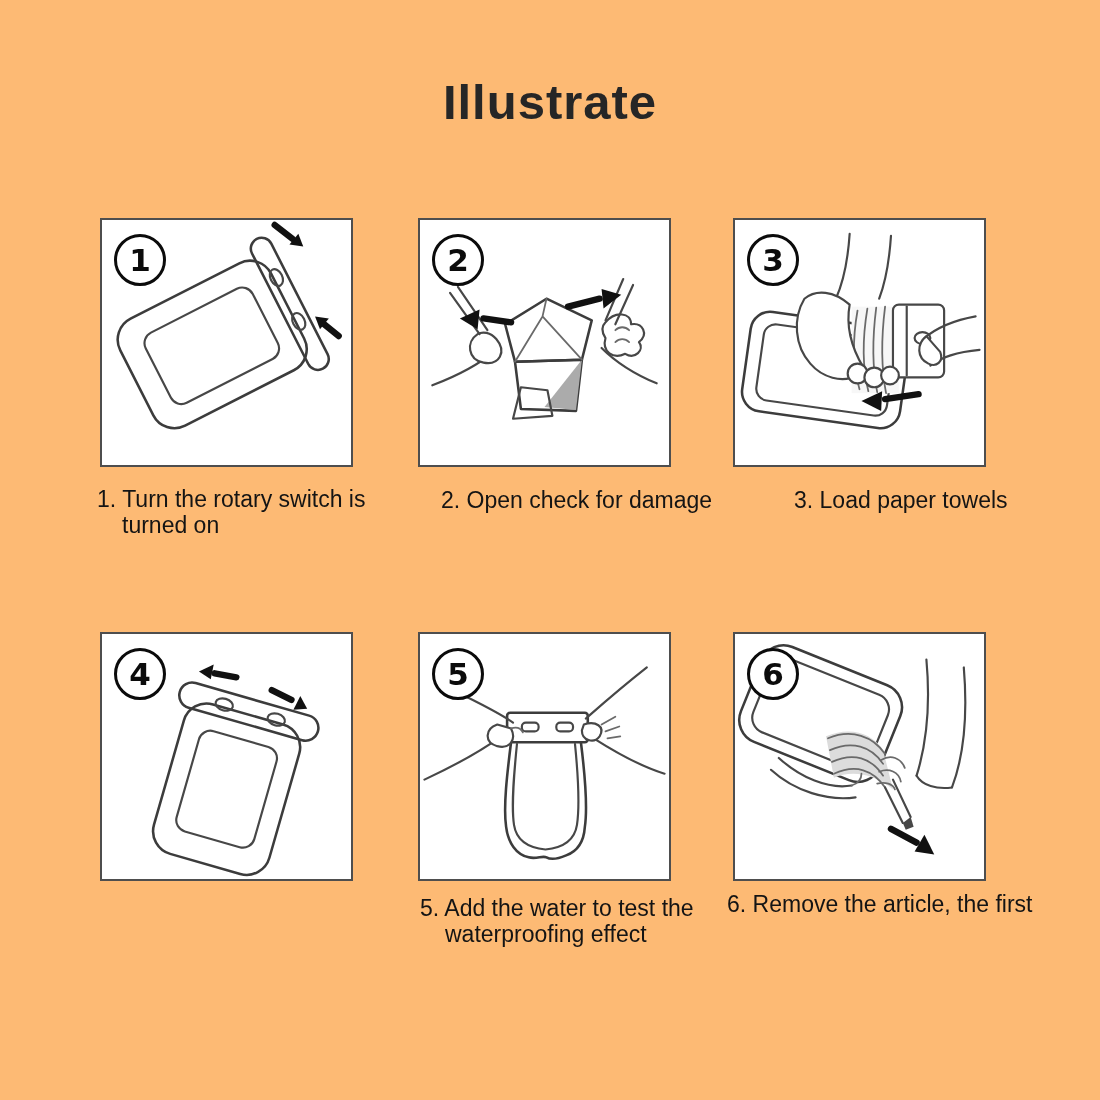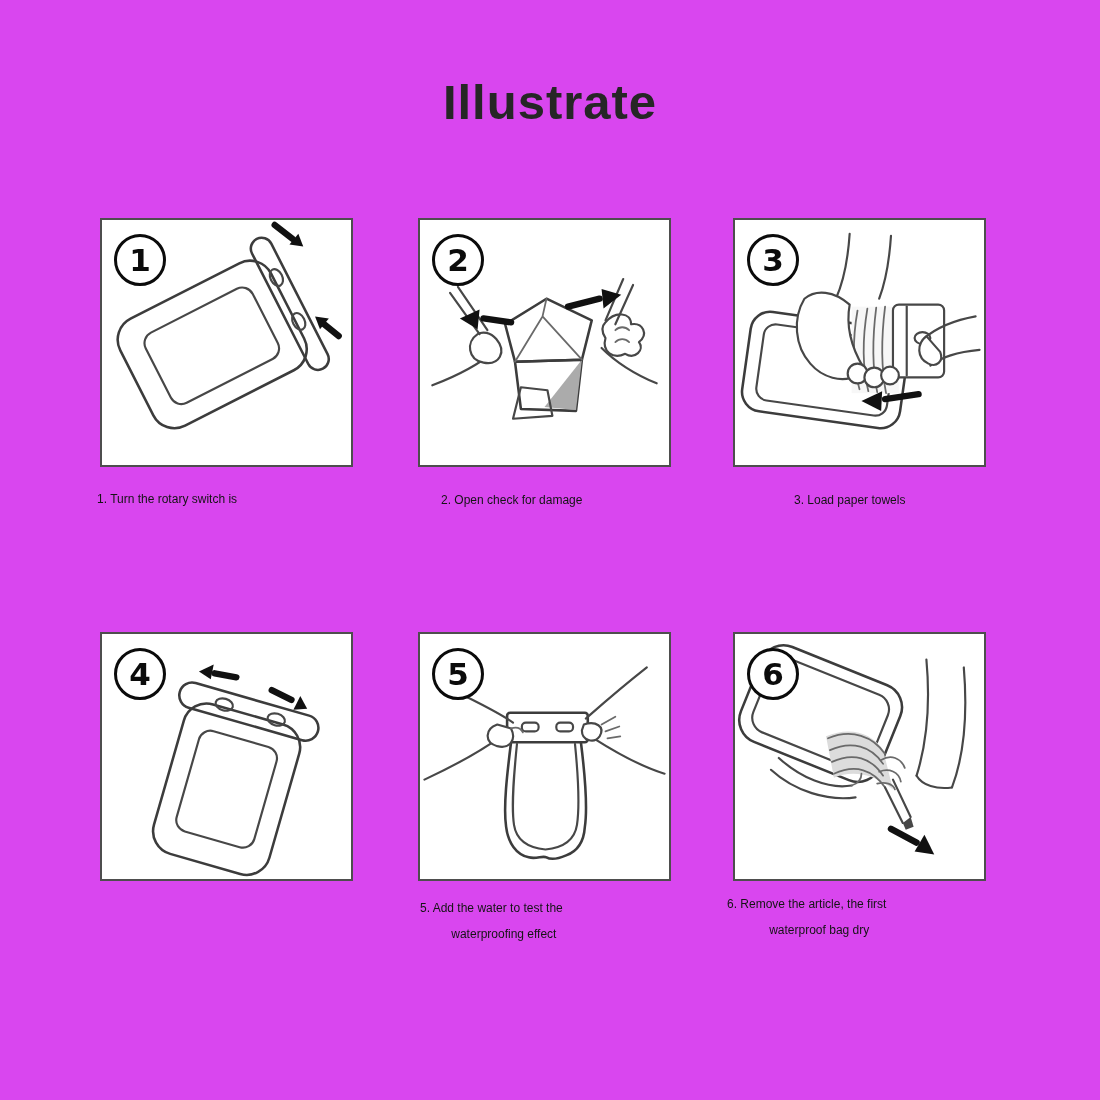--- a/index.html
+++ b/index.html
@@ -1,33 +1,33 @@
 <!DOCTYPE html>
 <html><head>
 <meta charset="utf-8">
 <style>
   html,body{margin:0;padding:0;background:#ffffff;}
   #canvas{
-    position:relative;width:1100px;height:1100px;background:#d946ef;overflow:hidden;
+    position:relative;width:1100px;height:1100px;background:#fdba74;overflow:hidden;
     font-family:"Liberation Sans","DejaVu Sans",sans-serif;color:#161616;
   }
   .title{
     position:absolute;left:0;right:0;top:74px;text-align:center;
     font-size:49px;font-weight:600;letter-spacing:1px;color:#262626;
   }
   .panel{
     position:absolute;width:253px;height:249px;border:2px solid #4e4e4e;background:#fff;box-sizing:border-box;
   }
   .badge{
     position:absolute;left:12px;top:14px;width:46px;height:46px;border:3px solid #0b0b0b;border-radius:50%;
     display:flex;align-items:center;justify-content:center;background:#fff;z-index:2;
   }
   .badge span{font-size:31px;font-weight:bold;color:#0b0b0b;font-family:"DejaVu Sans",sans-serif;line-height:1;}
   .fig{position:absolute;left:0;top:0;width:249px;height:245px;}
-  .caption{position:absolute;font-size:12px;line-height:26px;color:#141414;text-align:center;}
+  .caption{position:absolute;font-size:23px;line-height:26px;color:#141414;}
   .caption .l2{padding-left:25px;}
   svg .ln{stroke:#474747;stroke-width:2.2;fill:none;stroke-linecap:round;stroke-linejoin:round;}
   svg .lnb{stroke:#3c3c3c;stroke-width:2.6;fill:none;stroke-linecap:round;stroke-linejoin:round;}
   svg .thin{stroke:#6a6a6a;stroke-width:1.8;fill:none;stroke-linecap:round;}
   svg .wht{fill:#ffffff;stroke:#474747;stroke-width:2.2;stroke-linejoin:round;}
   svg .arrow{fill:#111111;stroke:none;}
   svg .ashaft{stroke:#111111;stroke-width:6.5;fill:none;stroke-linecap:round;}
 </style>
 </head>
 <body>
@@ -223,31 +223,31 @@
       </g>
       <g>
         <line class="ashaft" x1="158" y1="198" x2="184" y2="212"></line>
         <polygon class="arrow" points="202,224 182,221 192,204"></polygon>
       </g>
     </svg>
   </div>
 
   <div class="caption" style="left:97px;top:486px;">
     <div class="l1">1. Turn the rotary switch is</div>
+    <div class="l2">turned on</div>
   </div>
   <div class="caption" style="left:441px;top:487px;">
     <div class="l1">2. Open check for damage</div>
     <div class="l2"></div>
   </div>
   <div class="caption" style="left:794px;top:487px;">
     <div class="l1">3. Load paper towels</div>
     <div class="l2"></div>
   </div>
   <div class="caption" style="left:420px;top:895px;">
     <div class="l1">5. Add the water to test the</div>
     <div class="l2">waterproofing effect</div>
   </div>
   <div class="caption" style="left:727px;top:891px;">
     <div class="l1">6. Remove the article, the first</div>
-    <div class="l2">waterproof bag dry</div>
   </div>
 
 </div>
 
 </body></html>

